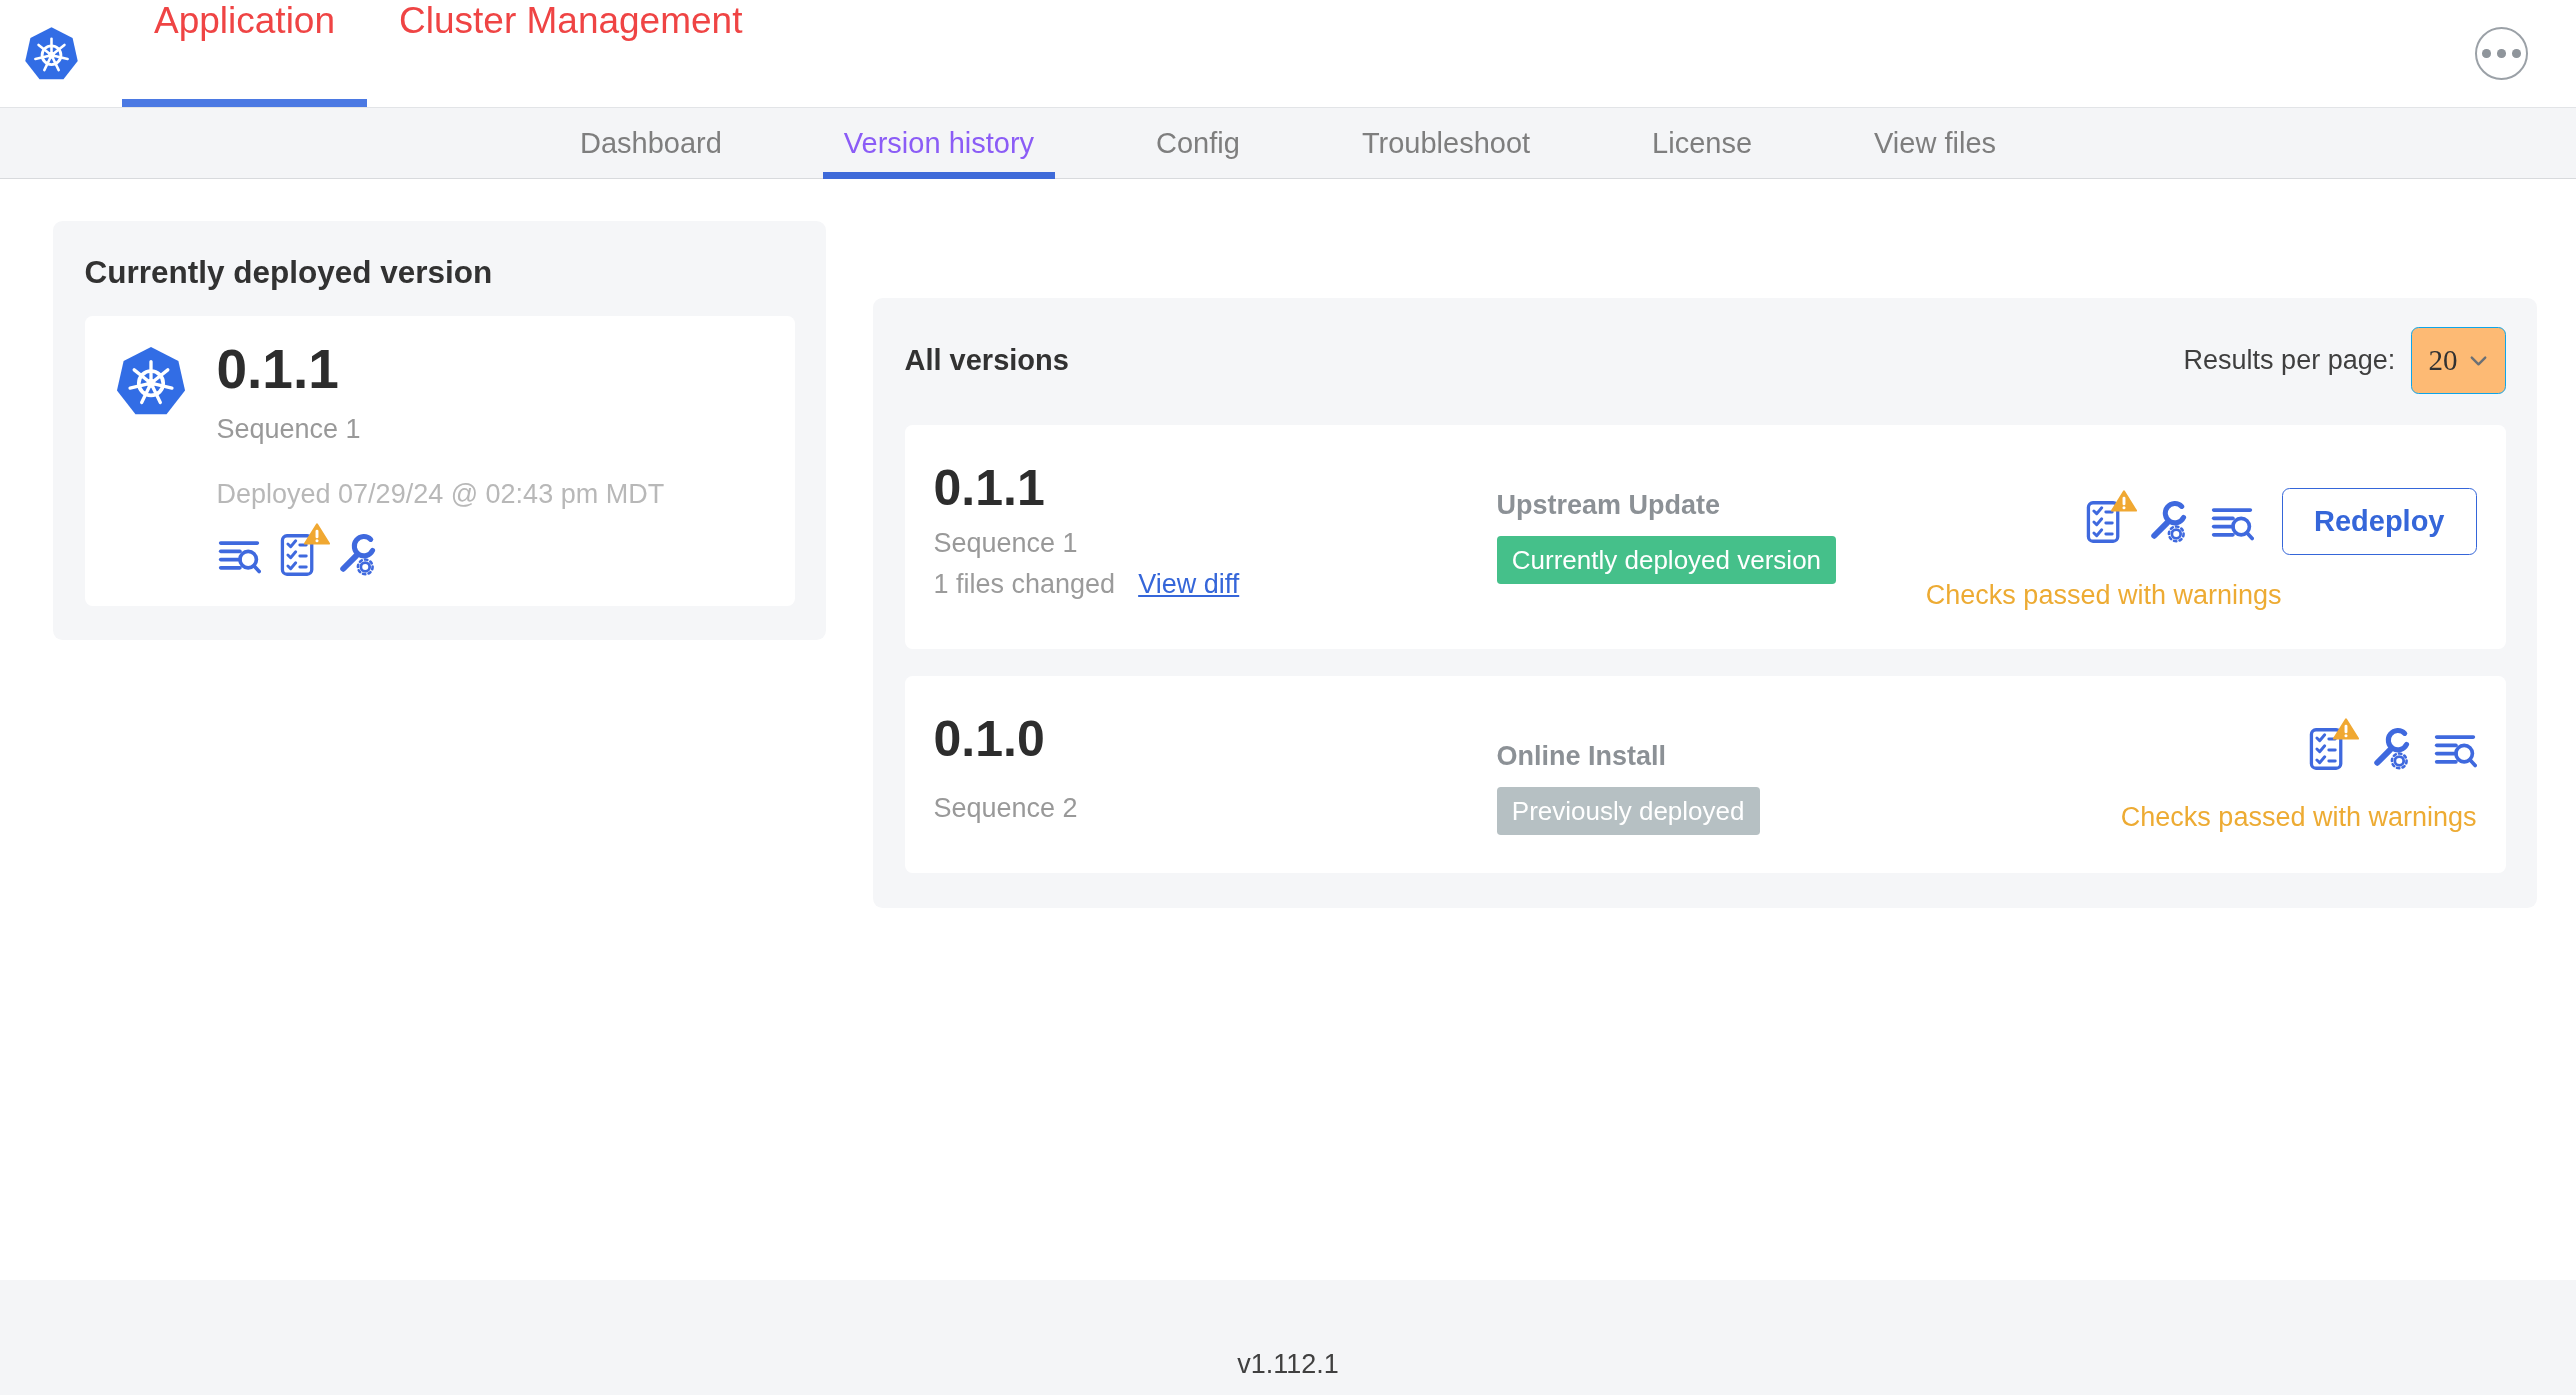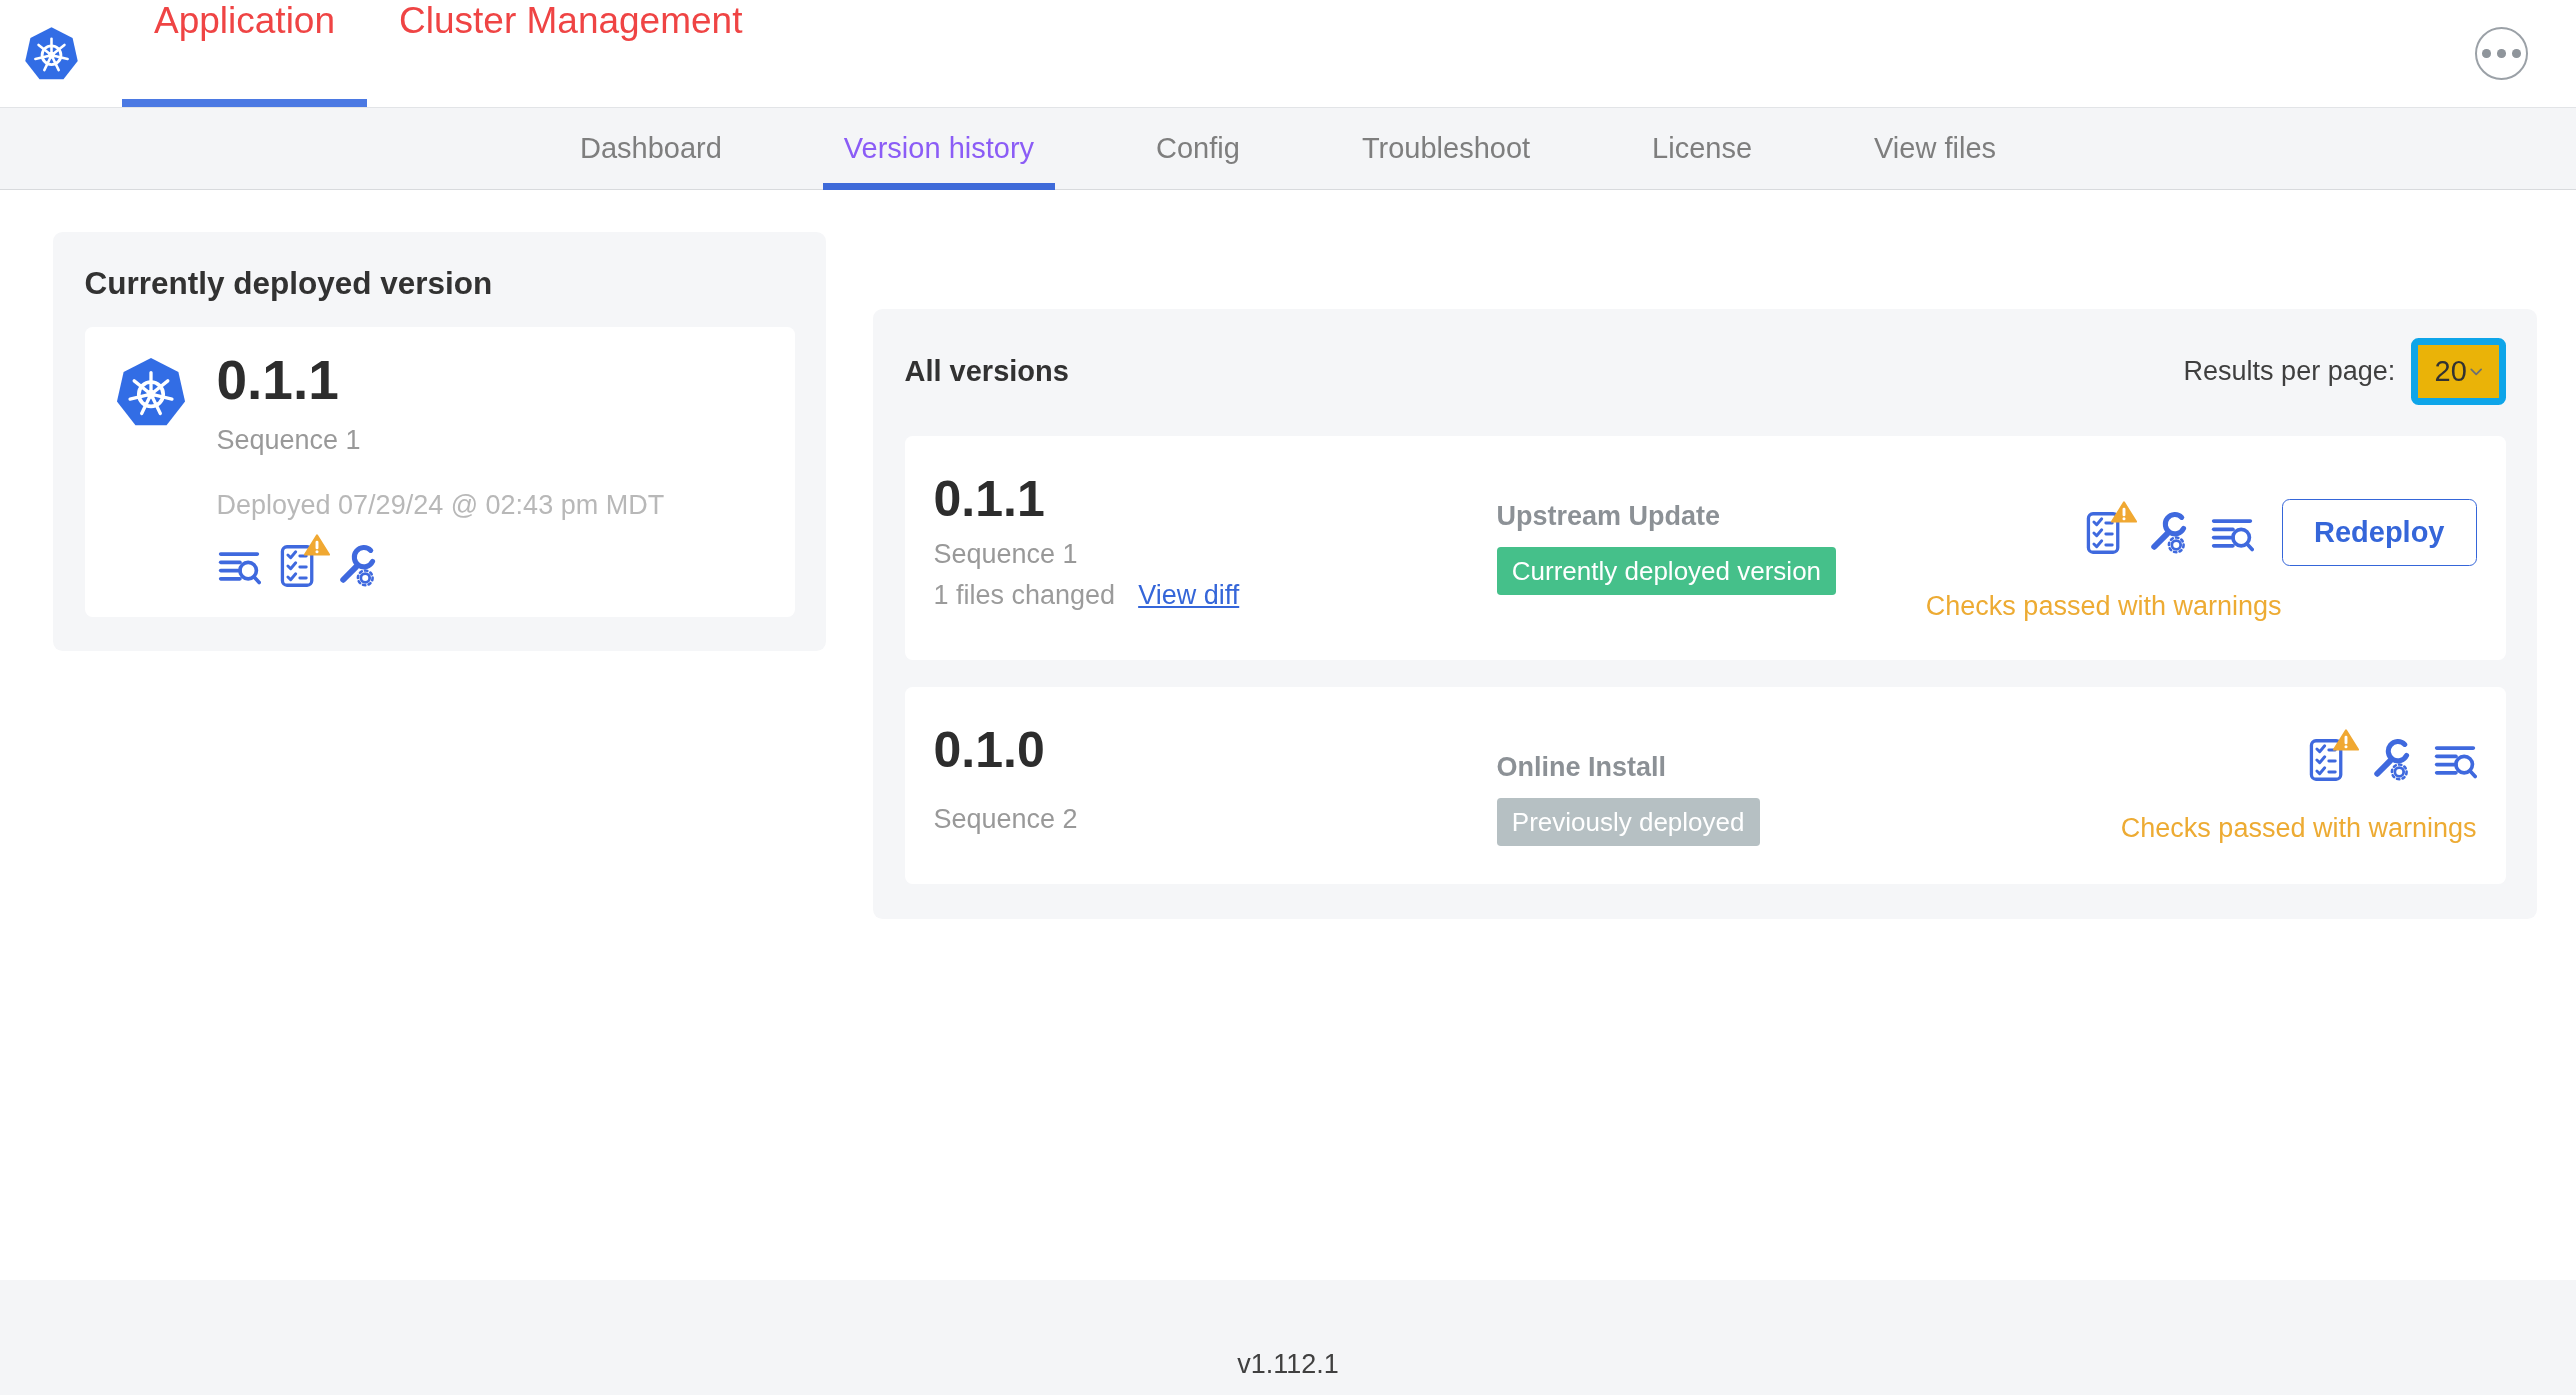--- a/index.html
+++ b/index.html
@@ -16,21 +16,21 @@
   .brand svg { width:57px; height:59px; }
   .top-tabs { display:flex; align-items:stretch; }
   .top-tab { position:relative; display:flex; align-items:flex-start; padding:0 32px; font-size:37px; color:#ef4444; cursor:pointer; }
   .top-tab.active::after { content:""; position:absolute; left:0; right:0; bottom:0; height:7.6px; background:#4b79e3; }
   .topbar-right { margin-left:auto; display:flex; align-items:center; padding-right:48px; }
   .more-btn { width:53px; height:53px; border:2.9px solid #9ba1a7; border-radius:50%; background:#fff;
               display:flex; align-items:center; justify-content:center; gap:6.7px; cursor:pointer; }
   .more-btn i { width:8.6px; height:8.6px; border-radius:50%; background:#8f959b; }
 
   
-  .subnav { height:83px; background:#f4f5f7; border-top:1px solid #e2e4e7; border-bottom:1px solid #d8dadd;
+  .subnav { height:72px; background:#f4f5f7; border-top:1px solid #e2e4e7; border-bottom:1px solid #d8dadd;
             display:flex; justify-content:center; flex:0 0 auto; }
   .subnav-inner { display:flex; }
   .sub-tab { position:relative; display:flex; align-items:center; padding:0 21px; margin:0 40px; font-size:29px; color:#7e7e7e; cursor:pointer; }
   .sub-tab.active { color:#8b5cf6; font-weight:500; }
   .sub-tab.active::after { content:""; position:absolute; left:0; right:0; bottom:-1px; height:6.7px; background:#3e6ad9; }
 
   
   main { flex:1; background:#fff; padding:42px 39px 0 53px; display:flex; gap:47px; align-items:flex-start; }
   .gray-card { background:#f5f6f8; border-radius:9.5px; }
   .white-card { background:#ffffff; border-radius:7.6px; }
@@ -59,22 +59,22 @@
   .updates-inner { margin-top:57px; padding:36px 31px; display:flex; align-items:center; justify-content:space-between; }
   .released { font-size:27px; color:#9b9b9b; margin-top:25px; }
   .released b { font-weight:bold; color:#9b9b9b; }
   .btn-primary { background:#3e63d8; color:#fff; font-size:27px; font-weight:bold; font-family:inherit;
                  border:none; border-radius:5.7px; padding:0 32px; height:65px; cursor:pointer; }
 
   .versions-card { margin-top:77px; padding:29px 31.5px 7.6px 31.5px; }
   .versions-head { display:flex; align-items:center; justify-content:space-between; margin-bottom:31px; }
   .rpp { display:flex; align-items:center; gap:15.3px; }
   .rpp-label { font-size:27px; color:#3f3f3f; }
-  .select-box { width:95px; height:67px; background:#eab308; border:7px solid #0ea5e9; border-radius:7.6px;
-                display:flex; align-items:center; justify-content:space-between; padding:0 13.4px 0 17px; cursor:pointer; }
+  .select-box { width:95px; height:67px; background:#fdba74; border:1px solid #0ea5e9; border-radius:7.6px;
+                display:flex; align-items:center; justify-content:space-between; padding:0 13.4px 0 17px; cursor:pointer;font-family:Liberation Serif, serif; }
   .select-box .val { font-size:29px; color:#323232; }
 
   .version-row { padding:38px 29px; display:flex; margin-bottom:27px; }
   .vr-left { flex:0 0 563px; }
   .ver-lg { font-size:50px; font-weight:bold; color:#2d2d2d; line-height:1.0; }
   .files-line { display:flex; align-items:baseline; gap:23px; margin-top:9.5px; }
   .files-changed { font-size:27px; color:#9b9b9b; }
   .view-diff { font-size:27px; color:#3566d9; text-decoration:underline; cursor:pointer; }
   .vr-mid { padding-top:27px; }
   .src-label { font-size:27px; font-weight:bold; color:#8c9196; }

